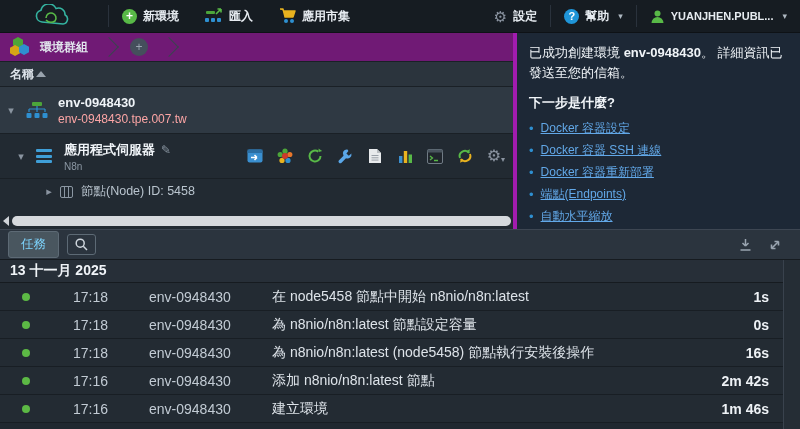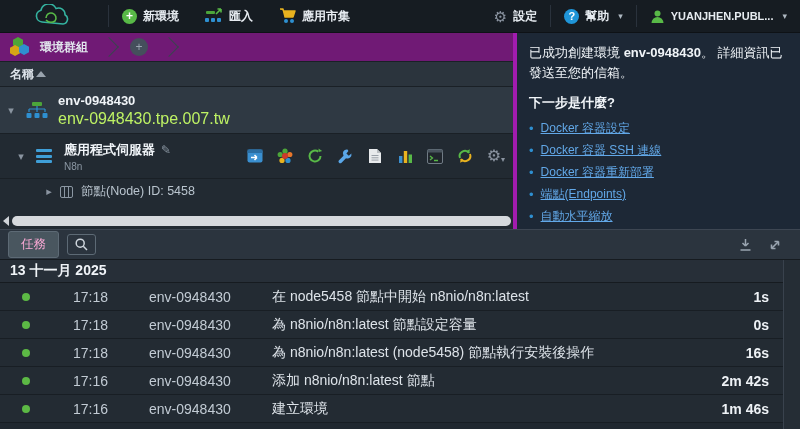--- a/index.html
+++ b/index.html
@@ -65,21 +65,21 @@
     border-bottom:6px solid #99a3ad; }
 
   .env-row {
     height:47px; background:#2f3943; display:flex; align-items:center;
     border-bottom:1px solid #1a2026; cursor:pointer;
   }
   .chev { color:#8a94a0; font-size:11px; width:14px; text-align:center; }
   .env-row .chev { margin-left:4px; }
   .env-texts { margin-left:10px; }
   .env-title { font-weight:bold; font-size:13px; color:#f0f4f8; }
-  .env-domain { font-size:16px; color:#bef264; margin-top:2px; }
+  .env-domain { font-size:12px; color:#fca5a5; margin-top:2px; }
 
   .app-row {
     height:45px; display:flex; align-items:center;
     border-bottom:1px solid #1a2026; cursor:pointer;
   }
   .app-row .chev { margin-left:14px; }
   .layers { width:16px; height:14px; display:flex; flex-direction:column; justify-content:space-between; margin-left:8px; }
   .layers i { display:block; height:3px; border-radius:1px; background:#3f9fd8; }
   .app-texts { margin-left:12px; }
   .app-title { font-weight:bold; font-size:13px; color:#f0f4f8; display:flex; align-items:center; gap:6px; }
@@ -111,21 +111,21 @@
   .next-title { font-weight:bold; font-size:13px; color:#f0f4f8; margin-top:12px; }
   .link-list { margin-top:5px; }
   .link-item { display:flex; align-items:center; gap:7px; padding:2.5px 0; }
   .bullet { color:#2e8fd0; font-size:13px; line-height:1; }
   .link { color:#62a8e8; text-decoration:underline; font-size:12px; cursor:pointer; }
 
   
   .tasks { left:0; top:229px; width:800px; height:200px; background:#202830; border-top:1px solid #3d4652; }
   .tab-bar { height:30px; background:#2b343e; display:flex; align-items:center; padding:0 8px; border-bottom:1px solid #161b20; }
   .tab-active {
-    background:#49565f; border:1px solid #5d6a75; border-radius:3px; color:#f9a8d4;
+    background:#49565f; border:1px solid #5d6a75; border-radius:3px; color:#7dd3fc;
     font-size:12.5px; padding:4px 12px; cursor:pointer;
   }
   .search-btn {
     margin-left:8px; border:1px solid #5d6a75; border-radius:3px; padding:3px 7px;
     display:flex; align-items:center; cursor:pointer;
   }
   .tabbar-right { margin-left:auto; display:flex; align-items:center; gap:14px; padding-right:10px; }
   .tabbar-right .tool { width:15px; height:15px; }
 
   .task-table { position:relative; height:169px; }

